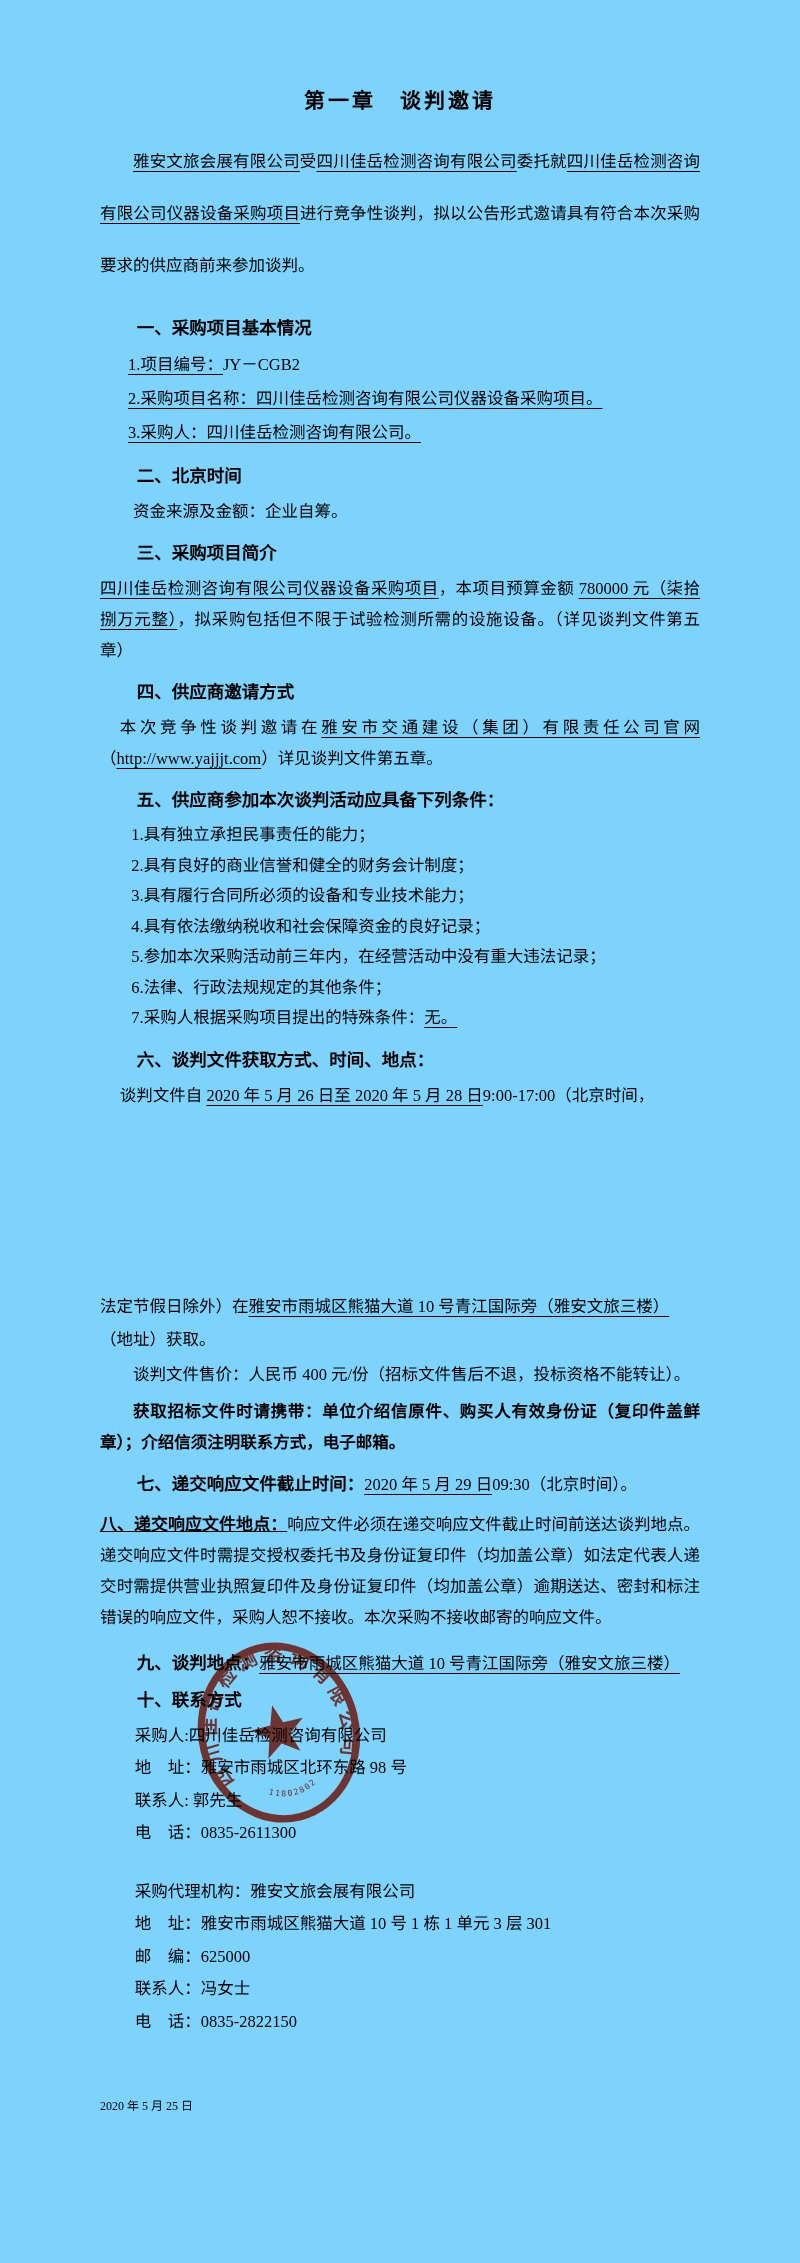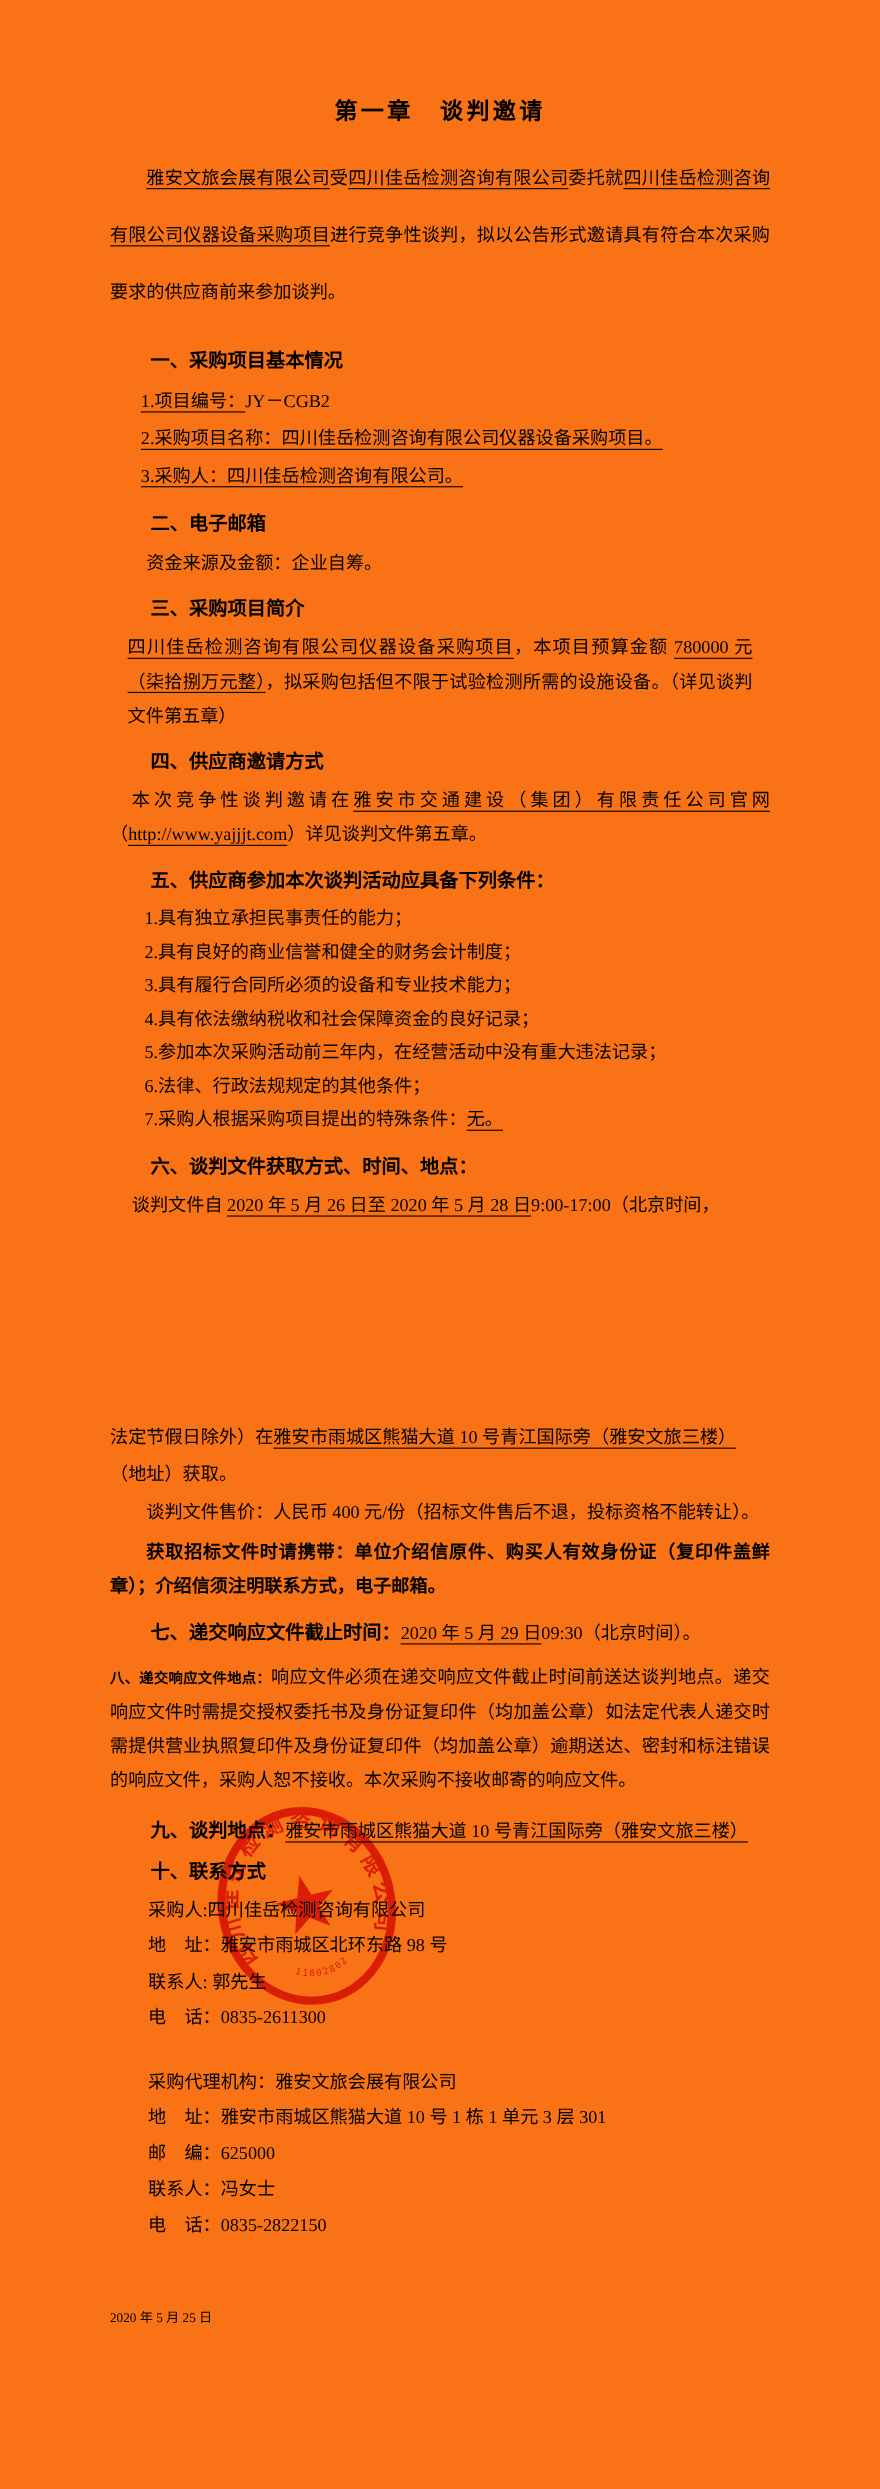--- a/index.html
+++ b/index.html
@@ -1,20 +1,20 @@
 <!DOCTYPE html>
 <html lang="zh-CN"><head>
 <meta charset="utf-8">
 <style>
   html,body { margin:0; padding:0; background:#ffffff; }
   .page {
     position:relative;
     width:800px;
     height:2263px;
-    background:#f97316;
+    background:#7dd3fc;
     overflow:hidden;
     font-family:"Liberation Serif","DejaVu Serif",serif;
     color:#000;
   }
   .content { padding:84px 100px 0 100px; font-size:16.5px; }
 
   .doc-title {
     font-size:21px;
     font-weight:bold;
     text-align:center;
@@ -85,25 +85,25 @@
 
     <h1 class="doc-title">第一章　谈判邀请</h1>
 
     <p class="intro"><span class="u">雅安文旅会展有限公司</span><span>受</span><span class="u">四川佳岳检测咨询有限公司</span><span>委托就</span><span class="u">四川佳岳检测咨询有限公司仪器设备采购项目</span><span>进行竞争性谈判，拟以公告形式邀请具有符合本次采购要求的供应商前来参加谈判。</span></p>
 
     <div class="sec-h" style="margin-top:16px;">一、采购项目基本情况</div>
     <div class="item"><span class="u">1.项目编号：</span><span>JY－CGB2</span></div>
     <div class="item"><span class="u">2.采购项目名称：四川佳岳检测咨询有限公司仪器设备采购项目。</span></div>
     <div class="item"><span class="u">3.采购人：四川佳岳检测咨询有限公司。</span></div>
 
-    <div class="sec-h">二、电子邮箱</div>
+    <div class="sec-h">二、北京时间</div>
     <div class="para ind2">资金来源及金额：企业自筹。</div>
 
     <div class="sec-h">三、采购项目简介</div>
-    <p class="para" style="margin:4px 16px;"><span class="u">四川佳岳检测咨询有限公司仪器设备采购项目</span><span>，本项目预算金额 </span><span class="u">780000 元（柒拾捌万元整）</span><span>，拟采购包括但不限于试验检测所需的设施设备。（详见谈判文件第五章）</span></p>
+    <p class="para" style="margin:4px 0;"><span class="u">四川佳岳检测咨询有限公司仪器设备采购项目</span><span>，本项目预算金额 </span><span class="u">780000 元（柒拾捌万元整）</span><span>，拟采购包括但不限于试验检测所需的设施设备。（详见谈判文件第五章）</span></p>
 
     <div class="sec-h">四、供应商邀请方式</div>
     <p class="para ind1"><span>本次竞争性谈判邀请在</span><span class="u">雅安市交通建设（集团）有限责任公司官网</span><span>（</span><span class="u">http://www.yajjjt.com</span><span>）</span><span>详见谈判文件第五章。</span></p>
 
     <div class="sec-h">五、供应商参加本次谈判活动应具备下列条件：</div>
     <div class="items5">
       <div class="item">1.具有独立承担民事责任的能力；</div>
       <div class="item">2.具有良好的商业信誉和健全的财务会计制度；</div>
       <div class="item">3.具有履行合同所必须的设备和专业技术能力；</div>
       <div class="item">4.具有依法缴纳税收和社会保障资金的良好记录；</div>
@@ -117,21 +117,21 @@
 
     <div class="page-gap"></div>
 
     <div class="para"><span>法定节假日除外）在</span><span class="u">雅安市雨城区熊猫大道 10 号青江国际旁（雅安文旅三楼）</span></div>
     <div class="para">（地址）获取。</div>
     <p class="para ind2" style="margin:4px 0;">谈判文件售价：人民币 400 元/份（招标文件售后不退，投标资格不能转让）。</p>
     <p class="para ind2 bold" style="margin:6px 0;">获取招标文件时请携带：单位介绍信原件、购买人有效身份证（复印件盖鲜章）；介绍信须注明联系方式，电子邮箱。</p>
 
     <div class="sec-h run-in"><span>七、递交响应文件截止时间：</span><span class="reg"><span class="u">2020 年 5 月 29 日</span><span>09:30（北京时间）。</span></span></div>
 
-    <p class="para" style="margin:8px 0 4px 0;"><span class="bold" style="font-size:13px;">八、递交响应文件地点：</span><span>响应文件必须在递交响应文件截止时间前送达谈判地点。递交响应文件时需提交授权委托书及身份证复印件（均加盖公章）如法定代表人递交时需提供营业执照复印件及身份证复印件（均加盖公章）逾期送达、密封和标注错误的响应文件，采购人恕不接收。本次采购不接收邮寄的响应文件。</span></p>
+    <p class="para" style="margin:8px 0 4px 0;"><span class="bold" style="font-size:17px;text-decoration:underline;">八、递交响应文件地点：</span><span>响应文件必须在递交响应文件截止时间前送达谈判地点。递交响应文件时需提交授权委托书及身份证复印件（均加盖公章）如法定代表人递交时需提供营业执照复印件及身份证复印件（均加盖公章）逾期送达、密封和标注错误的响应文件，采购人恕不接收。本次采购不接收邮寄的响应文件。</span></p>
 
     <div class="sec-h run-in" style="margin-top:14px;"><span>九、谈判地点：</span><span class="reg"><span class="u">雅安市雨城区熊猫大道 10 号青江国际旁（雅安文旅三楼）</span></span></div>
 
     <div class="sec-h" style="margin-top:2px;">十、联系方式</div>
 
     <div class="contact-block">
       <div class="line">采购人:四川佳岳检测咨询有限公司</div>
       <div class="line">地　址：雅安市雨城区北环东路 98 号</div>
       <div class="line">联系人: 郭先生</div>
       <div class="line">电　话：0835-2611300</div>

